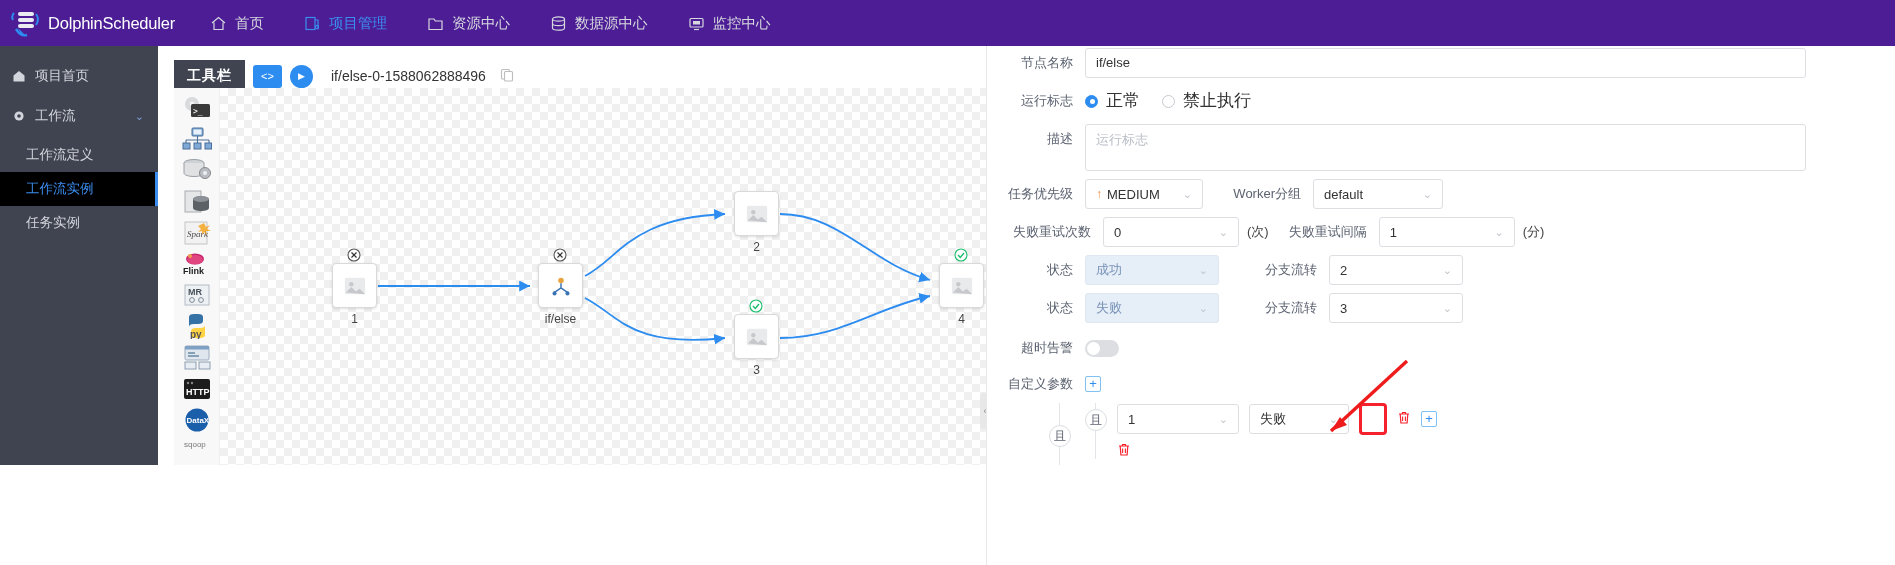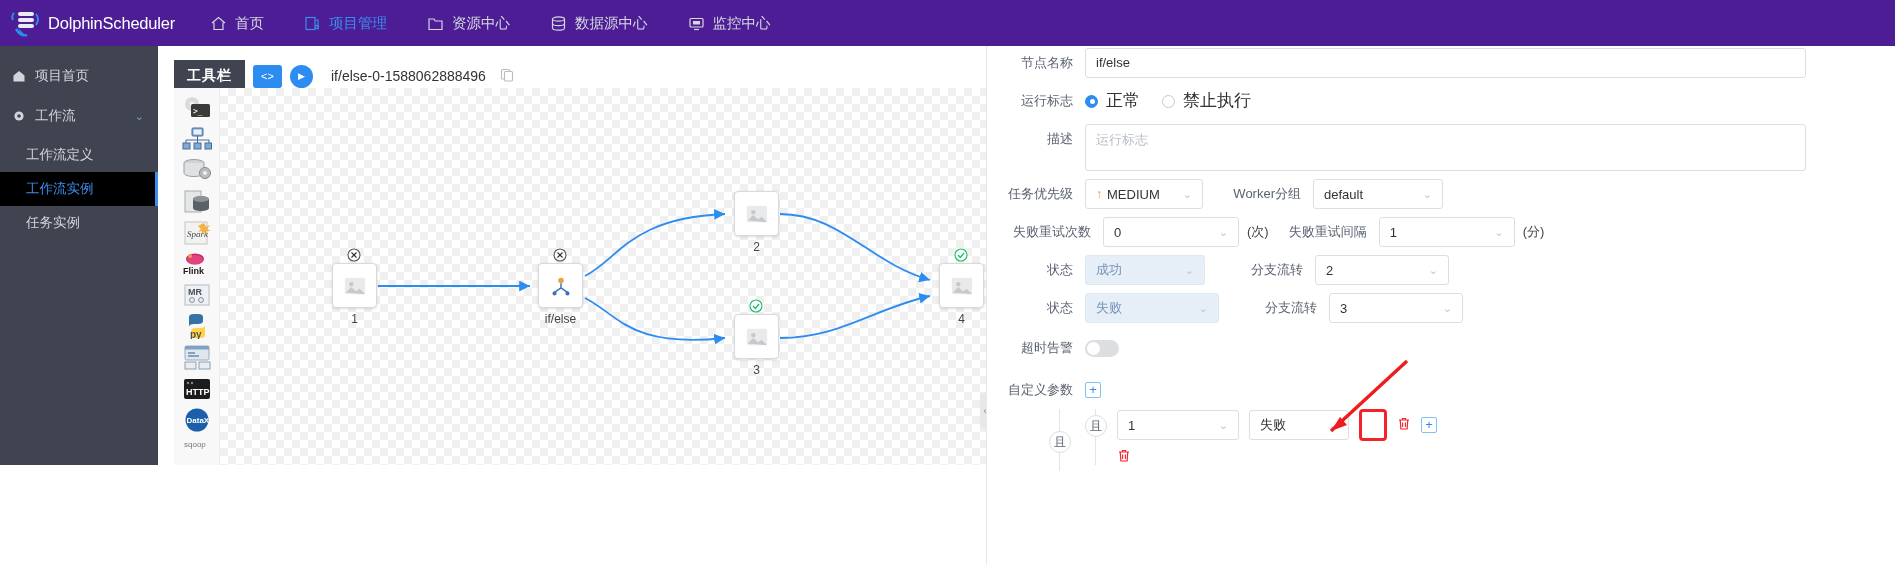--- a/index.html
+++ b/index.html
@@ -555,21 +555,21 @@
       <div class="lbl wide" style="width:100px;">失败重试间隔</div>
       <div class="sel" style="width:136px;">
         <span>1</span>
         <span class="caret">⌄</span>
       </div>
       <div class="unit">(分)</div>
     </div>
 
     <div class="row" style="margin-bottom:8px;">
       <div class="lbl">状态</div>
-      <div class="sel disabled" style="width:120px;">
+      <div class="sel disabled" style="width:134px;">
         <span>成功</span>
         <span class="caret">⌄</span>
       </div>
       <div class="lbl" style="width:110px;">分支流转</div>
       <div class="sel" style="width:134px;">
         <span>2</span>
         <span class="caret">⌄</span>
       </div>
     </div>
 
@@ -579,21 +579,21 @@
         <span>失败</span>
         <span class="caret">⌄</span>
       </div>
       <div class="lbl" style="width:110px;">分支流转</div>
       <div class="sel" style="width:134px;">
         <span>3</span>
         <span class="caret">⌄</span>
       </div>
     </div>
 
-    <div class="row" style="margin-bottom:12px;font-family:Liberation Serif, serif;">
+    <div class="row" style="margin-bottom:6px;font-family:Liberation Serif, serif;">
       <div class="lbl">超时告警</div>
       <div class="toggle"></div>
     </div>
 
     <div class="row" style="margin-bottom:4px;">
       <div class="lbl">自定义参数</div>
       <div class="plus-btn">+</div>
     </div>
 
     <div class="cond-area">

